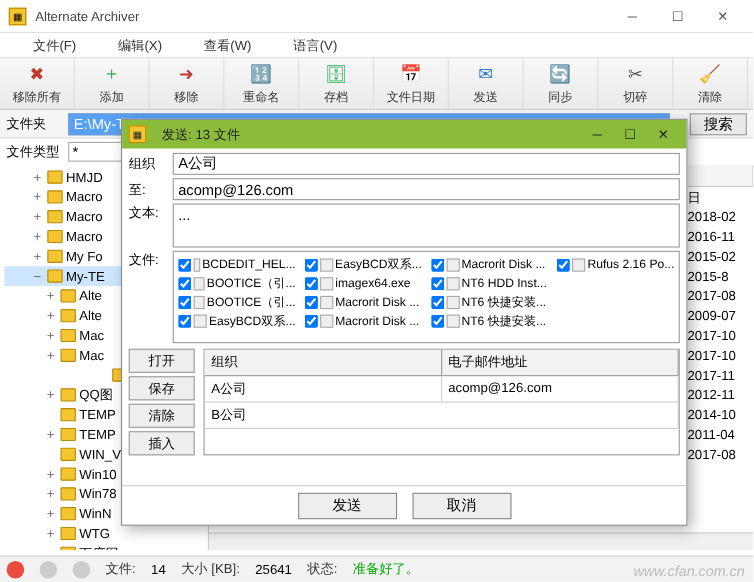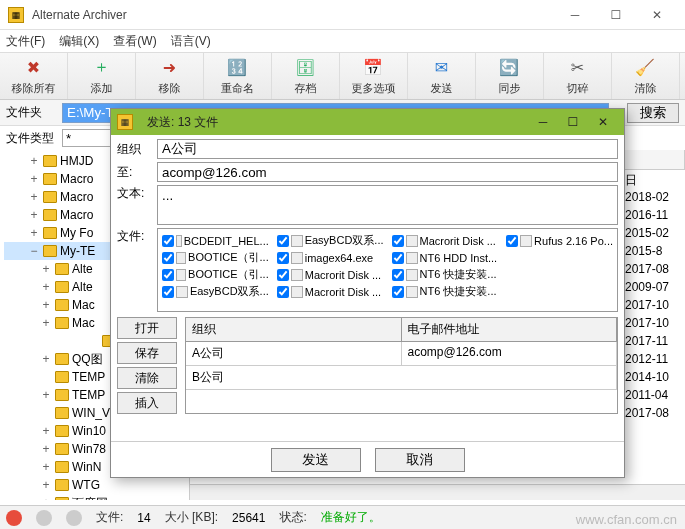--- a/index.html
+++ b/index.html
@@ -3,21 +3,21 @@
 <meta charset="utf-8">
 <style>
 * { box-sizing: border-box; margin: 0; padding: 0; font-family: "Microsoft YaHei", "SimSun", Arial, sans-serif; }
 body { width: 685px; height: 529px; background: #fff; font-size: 12px; overflow: hidden; position: relative; }
 .titlebar { height: 30px; display: flex; align-items: center; padding: 0 8px; border-bottom: 1px solid #e0e0e0; }
 .app-icon { width: 16px; height: 16px; background: #f5c431; border: 1px solid #b88a00; margin-right: 8px; display: inline-flex; align-items: center; justify-content: center; font-size: 9px; }
 .titlebar-title { flex: 1; color: #444; }
 .win-btns { display: flex; gap: 1px; }
 .win-btn { width: 40px; height: 24px; display: flex; align-items: center; justify-content: center; color: #555; cursor: pointer; }
 .menubar { height: 22px; display: flex; align-items: center; padding: 0 6px; gap: 14px; color: #333; }
-.menubar span { cursor: pointer; }
+.menubar span { cursor: pointer; margin-left: 24px; }
 .toolbar { height: 48px; background: linear-gradient(#f7f7f7,#eaeaea); border-top: 1px solid #ddd; border-bottom: 1px solid #ccc; display: flex; }
 .tool-btn { width: 68px; display: flex; flex-direction: column; align-items: center; justify-content: center; gap: 2px; border-right: 1px solid #ddd; cursor: pointer; }
 .tool-ico { width: 22px; height: 22px; display: flex; align-items: center; justify-content: center; font-size: 16px; }
 .tool-lbl { font-size: 11px; color: #333; }
 .pathrow { height: 26px; display: flex; align-items: center; padding: 2px 6px; gap: 6px; background: #f5f5f5; border-bottom: 1px solid #ddd; }
 .pathrow .lbl { width: 50px; }
 .path-input { flex: 1; height: 20px; border: 1px solid #7a9ecb; background: #56a0f5; color: #fff; padding: 0 4px; }
 .search-btn { width: 52px; height: 20px; border: 1px solid #999; background: #e9e9e9; cursor: pointer; }
 .typerow { height: 24px; display: flex; align-items: center; padding: 2px 6px; gap: 6px; }
 .typerow input { width: 50px; height: 18px; border: 1px solid #aaa; padding: 0 3px; }
@@ -60,21 +60,21 @@
 .addrtable .arow div { flex: 1; padding: 3px 6px; border-right: 1px solid #ccc; }
 .modal-footer { height: 36px; border-top: 1px solid #ccc; display: flex; align-items: center; justify-content: center; gap: 14px; padding: 0 10px; }
 .bigbtn { width: 90px; height: 24px; border: 1px solid #888; background: #eee; cursor: pointer; }
 .bigbtn.more { margin-left: auto; width: 90px; }
 .statusbar { position: absolute; bottom: 0; left: 0; right: 0; height: 24px; background: #f2f2f2; border-top: 1px solid #ccc; display: flex; align-items: center; padding: 0 6px; gap: 14px; }
 .sb-ico { width: 16px; height: 16px; border-radius: 50%; }
 .sb-ico.stop { background: #e74c3c; }
 .sb-ico.play { background: #ccc; }
 .sb-lbl { color: #333; }
 .sb-val { color: #0a0; }
-.watermark { position: absolute; right: 8px; bottom: 2px; color: #bbb; font-size: 13px; z-index: 60; }
+.watermark { position: absolute; right: 8px; bottom: 2px; color: #bbb; font-style: italic; font-size: 13px; z-index: 60; }
 .scroll-h { height: 16px; background: #f0f0f0; border-top: 1px solid #ccc; }
 </style>
 </head>
 <body>
 
 <div class="titlebar">
   <span class="app-icon">▦</span>
   <span class="titlebar-title">Alternate Archiver</span>
   <div class="win-btns">
     <div class="win-btn">─</div>
@@ -106,21 +106,21 @@
     <div class="tool-btn">
       <div class="tool-ico" style="color:#2b7bd1">🔢</div>
       <div class="tool-lbl">重命名</div>
     </div>
     <div class="tool-btn">
       <div class="tool-ico" style="color:#27ae60">🗄</div>
       <div class="tool-lbl">存档</div>
     </div>
     <div class="tool-btn">
       <div class="tool-ico" style="color:#d35400">📅</div>
-      <div class="tool-lbl">更多选项</div>
+      <div class="tool-lbl">文件日期</div>
     </div>
     <div class="tool-btn">
       <div class="tool-ico" style="color:#2b7bd1">✉</div>
       <div class="tool-lbl">发送</div>
     </div>
     <div class="tool-btn">
       <div class="tool-ico" style="color:#2980b9">🔄</div>
       <div class="tool-lbl">同步</div>
     </div>
     <div class="tool-btn">

